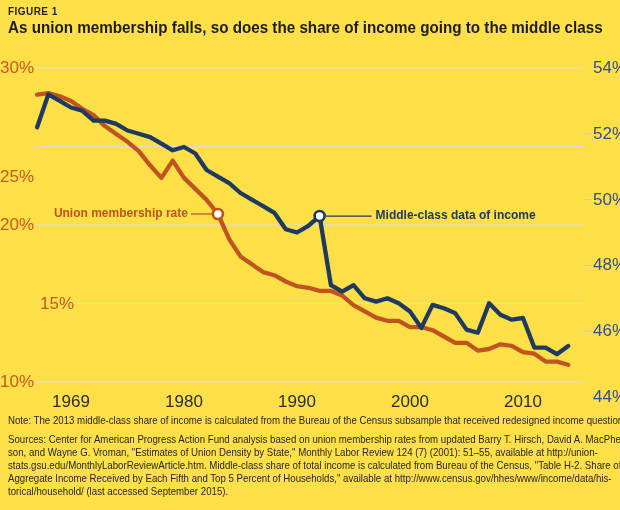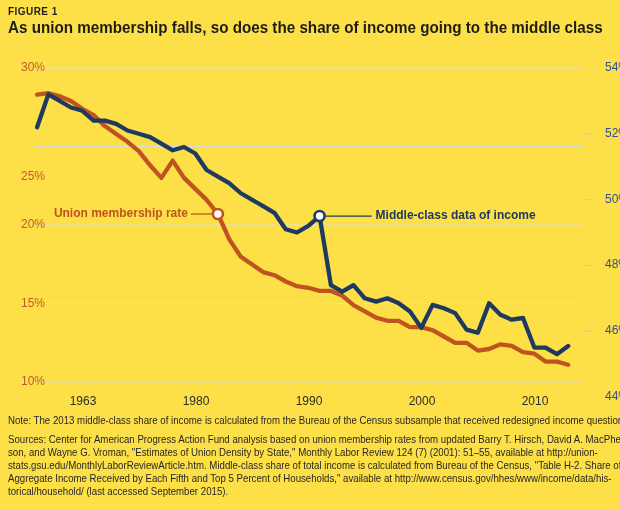--- a/index.html
+++ b/index.html
@@ -11,21 +11,21 @@
   .kicker {
     position:absolute; left:8px; top:6px;
     font-size:10px; font-weight:bold; letter-spacing:.45px; color:#231f20;
   }
   .title {
     position:absolute; left:8px; top:19px;
     font-size:16px; font-weight:bold; color:#1d1c1b;
     white-space:nowrap; transform:scaleX(.95); transform-origin:0 0;
   }
   #chart-svg { position:absolute; left:0; top:0; }
-  .tick { position:absolute; font-size:12px; line-height:15px;padding-left:12px; }
+  .tick { position:absolute; font-size:17px; line-height:15px; }
   .tick-left  { left:0; width:33px; text-align:right; color:#c25a28; }
   .tick-right { left:593px; color:#31508f; }
   .tick-x     { width:46px; text-align:center; color:#2d2c2b; top:394px; }
   .annot {
     position:absolute; font-size:12px; font-weight:bold; white-space:nowrap;
   }
   .footer {
     position:absolute; left:8px; color:#272625;
     font-size:10.5px; line-height:12.9px; white-space:nowrap;
     transform:scaleX(.92); transform-origin:0 0;
@@ -55,29 +55,29 @@
       <line x1="190.9" x2="211.9" y1="214.01000000000002" y2="214.01000000000002" stroke="#c05420" stroke-width="1.3"></line>
       <circle cx="217.9" cy="214.01000000000002" r="5" fill="#ffffff" stroke="#c05420" stroke-width="2.6"></circle>
       <line x1="325.6" x2="371.6" y1="216.05" y2="216.05" stroke="#1f3a60" stroke-width="1.3"></line>
       <circle cx="319.6" cy="216.05" r="5" fill="#ffffff" stroke="#1f3a60" stroke-width="2.6"></circle>
     </svg>
 
   <div id="axis-labels">
       <div class="tick tick-left" style="top: 60px;">30%</div>
       <div class="tick tick-left" style="top: 138.5px; margin-top: 30px;">25%</div>
       <div class="tick tick-left" style="top: 217px;">20%</div>
-      <div class="tick tick-left" style="top: 295.5px;">15%</div>
+      <div class="tick tick-left" style="top: 295.5px; margin-left: 40px;">15%</div>
       <div class="tick tick-left" style="top: 374px;">10%</div>
       <div class="tick tick-right" style="top: 60px;">54%</div>
       <div class="tick tick-right" style="top: 125.8px;">52%</div>
       <div class="tick tick-right" style="top: 191.6px;">50%</div>
       <div class="tick tick-right" style="top: 257.4px;">48%</div>
       <div class="tick tick-right" style="top: 323.2px;">46%</div>
       <div class="tick tick-right" style="top: 389px; text-align: right;">44%</div>
-      <div class="tick tick-x" style="left: 48px;">1963</div>
+      <div class="tick tick-x" style="left: 48px;">1969</div>
       <div class="tick tick-x" style="left: 161px;">1980</div>
       <div class="tick tick-x" style="left: 274px;">1990</div>
       <div class="tick tick-x" style="left: 387px;">2000</div>
       <div class="tick tick-x" style="left: 500px;">2010</div>
     </div>
 
   <div class="annot" id="annot-union" style="color: rgb(192, 84, 32); top: 206.01px; right: 432.1px;">Union membership rate</div>
   <div class="annot" id="annot-income" style="color: rgb(31, 58, 96); top: 208.05px; left: 375.6px;">Middle-class data of income</div>
 
   <div class="footer" id="note">Note: The 2013 middle-class share of income is calculated from the Bureau of the Census subsample that received redesigned income questions.</div>

